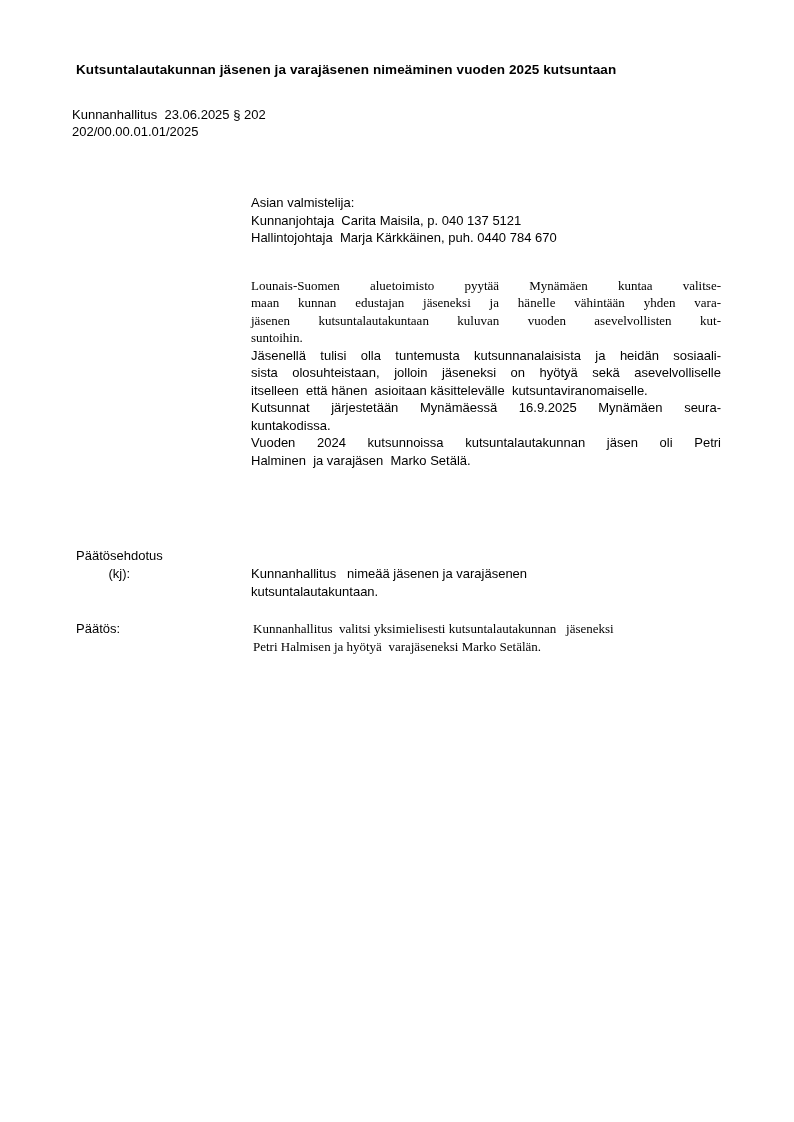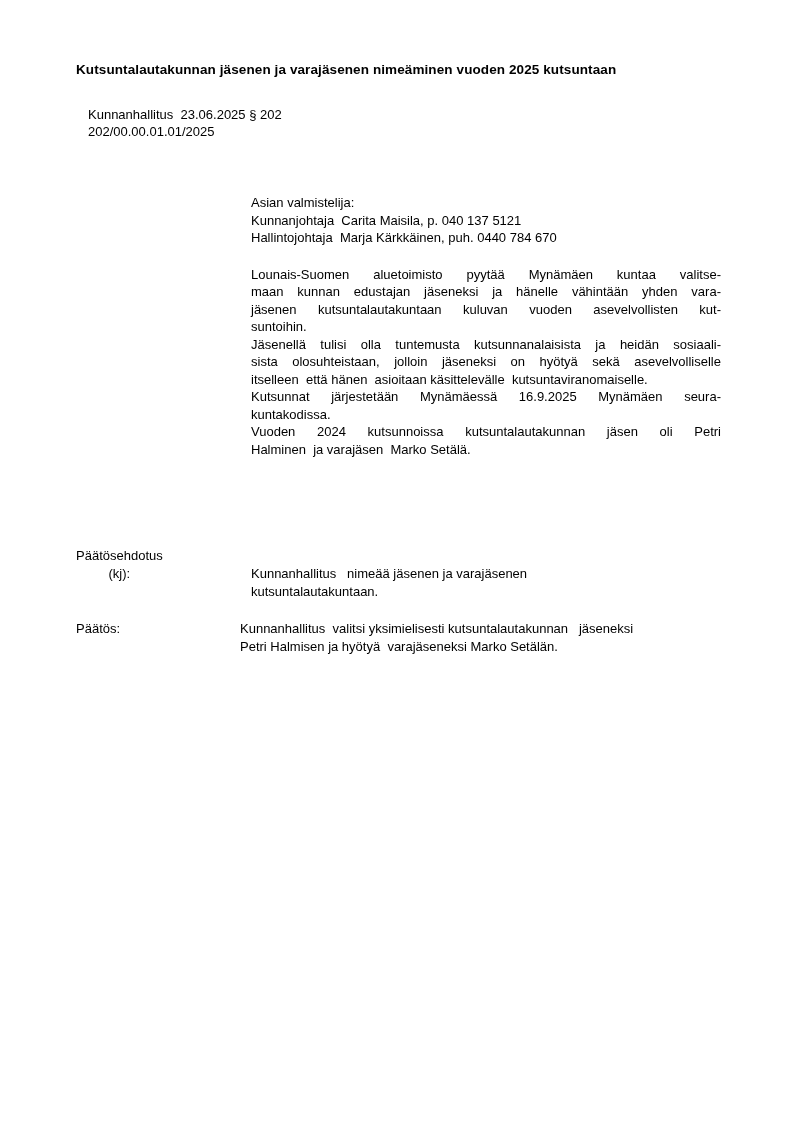--- a/index.html
+++ b/index.html
@@ -26,21 +26,21 @@
     position: absolute;
     left: 76px;
     top: 62px;
     width: 650px;
     font-size: 13.5px;
     font-weight: bold;
     letter-spacing: 0.1px;
   }
   .meta-block {
     position: absolute;
-    left: 88px;
+    left: 72px;
     top: 106px;
     width: 400px;
     font-size: 13px;
     line-height: 17px;
   }
   .meta-line {
     white-space: pre;
   }
   .body-col {
     position: absolute;
@@ -73,25 +73,26 @@
   .sec-paatosehdotus {
     position: absolute;
     left: 251px;
     top: 565px;
     width: 470px;
     font-size: 13px;
     line-height: 17.5px;
   }
   .sec-paatos {
     position: absolute;
-    left: 240px;
+    left: 253px;
     top: 620px;
     width: 470px;
     font-size: 13px;
     line-height: 17.5px;
+    font-family: Liberation Serif, serif;
   }
   .justify-line {
     display: block;
     text-align: justify;
     text-align-last: justify;
     white-space: normal;
   }
   .plain-line {
     display: block;
     white-space: pre;
@@ -110,21 +111,21 @@
   </div>
 
   <div class="body-col">
 
     <div class="para">
       <span class="plain-line">Asian valmistelija:</span>
       <span class="plain-line">Kunnanjohtaja  Carita Maisila, p. 040 137 5121</span>
       <span class="plain-line">Hallintojohtaja  Marja Kärkkäinen, puh. 0440 784 670</span>
     </div>
 
-    <div class="para block-gap" style="margin-top:19px;">
+    <div class="para block-gap" style="margin-top:30px;font-family:Liberation Serif, serif;">
       <span class="justify-line">Lounais-Suomen  aluetoimisto  pyytää  Mynämäen  kuntaa valitse-</span>
       <span class="justify-line">maan kunnan  edustajan jäseneksi ja hänelle  vähintään  yhden vara-</span>
       <span class="justify-line">jäsenen  kutsuntalautakuntaan    kuluvan  vuoden  asevelvollisten  kut-</span>
       <span class="plain-line">suntoihin.</span>
     </div>
 
     <div class="para block-gap">
       <span class="justify-line">Jäsenellä  tulisi  olla tuntemusta   kutsunnanalaisista  ja heidän sosiaali-</span>
       <span class="justify-line">sista olosuhteistaan, jolloin jäseneksi on hyötyä  sekä asevelvolliselle</span>
       <span class="plain-line">itselleen  että hänen  asioitaan käsittelevälle  kutsuntaviranomaiselle.</span>

